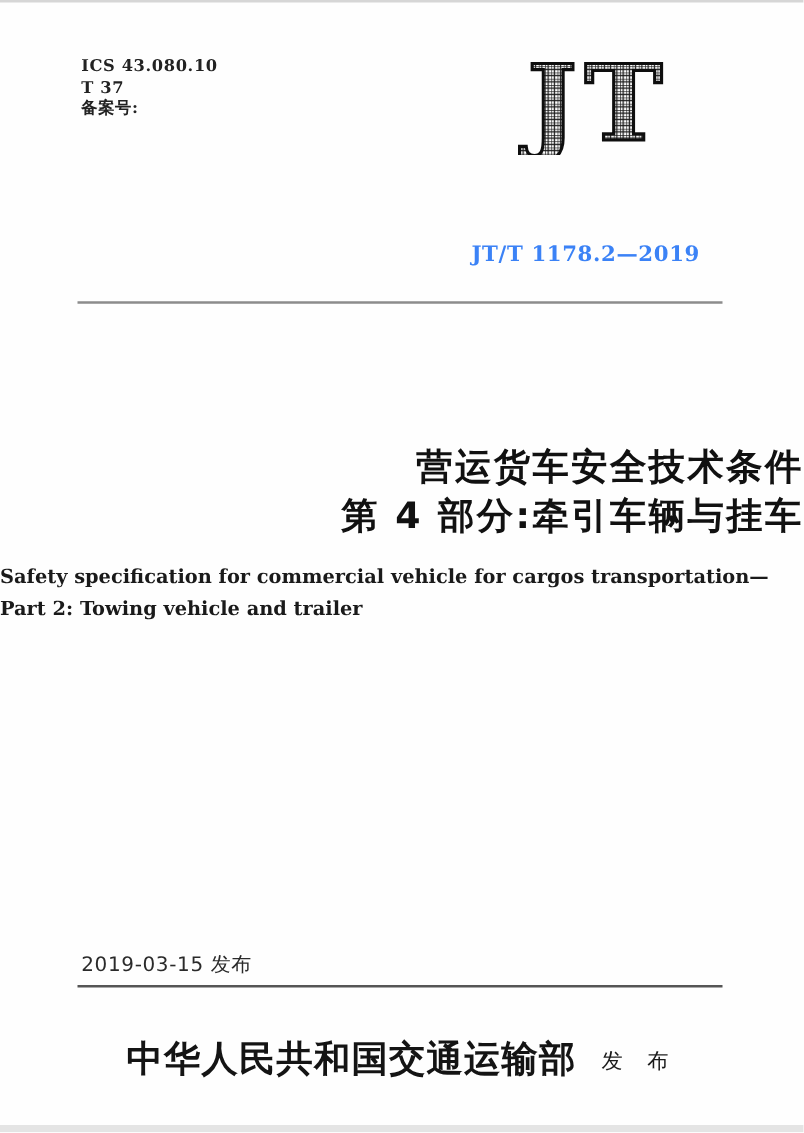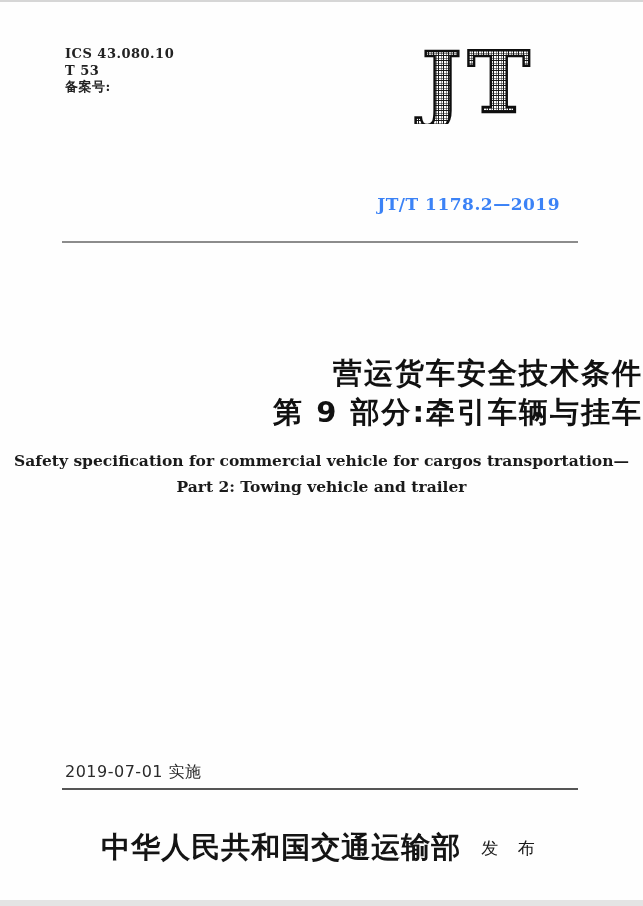--- a/index.html
+++ b/index.html
@@ -56,21 +56,20 @@
     position: absolute; left: 0; right: 0; top: 354px;
     text-align: right;
     font-family: "DejaVu Sans", sans-serif;
     font-weight: bold;
     font-size: 29px; line-height: 39px;
     letter-spacing: 2px;
     color: #111;
   }
   .title-en {
     position: absolute; left: 0; right: 0; top: 448px;
-    text-align: center;
     font-family: "DejaVu Serif", serif;
     font-weight: bold;
     font-size: 15.5px; line-height: 26px;
     color: #1a1a1a;
   }
   .date-row {
     position: absolute; left: 65px; right: 65px; top: 762px;
     display: flex; justify-content: space-between; align-items: baseline;
     font-family: "DejaVu Sans", sans-serif;
     font-size: 16px; color: #2a2a2a;
@@ -103,51 +102,51 @@
 </style>
 </head>
 <body>
 
 <div class="page">
 
   <div class="scan-edge-top"></div>
 
   <div class="ics-block">
     <div>ICS 43.080.10</div>
-    <div>T 53</div>
+    <div>T 37</div>
     <div>备案号:</div>
   </div>
 
   <svg class="jt-logo" viewBox="0 0 136 76" xmlns="http://www.w3.org/2000/svg">
     <defs>
       <pattern id="jt-hatch" width="5" height="5" patternUnits="userSpaceOnUse">
         <rect width="5" height="5" fill="#ffffff"></rect>
         <path d="M0 0h5M0 2.5h5M0 0v5M2.5 0v5" stroke="#1a1a1a" stroke-width="1" fill="none"></path>
       </pattern>
     </defs>
     <text x="68" y="64" text-anchor="middle" font-family="'DejaVu Serif', serif" font-weight="bold" font-size="84" letter-spacing="6" fill="url(#jt-hatch)" stroke="#0e0e0e" stroke-width="2.5">JT</text>
   </svg>
 
 
   <div class="standard-number">JT/T 1178.2—2019</div>
 
   <div class="rule-top"></div>
 
   <div class="title-cn">
     <div>营运货车安全技术条件</div>
-    <div>第 9 部分:牵引车辆与挂车</div>
+    <div>第 4 部分:牵引车辆与挂车</div>
   </div>
 
   <div class="title-en">
     <div>Safety specification for commercial vehicle for cargos transportation—</div>
     <div>Part 2: Towing vehicle and trailer</div>
   </div>
 
   <div class="date-row">
-    <span>2019-07-01 实施</span>
+    <span>2019-03-15 发布</span>
   </div>
 
   <div class="rule-bottom"></div>
 
   <div class="footer-row">
     <span class="publisher">中华人民共和国交通运输部</span><span class="release-label">发 布</span>
   </div>
 
   <div class="scan-edge-bottom"></div>
 

